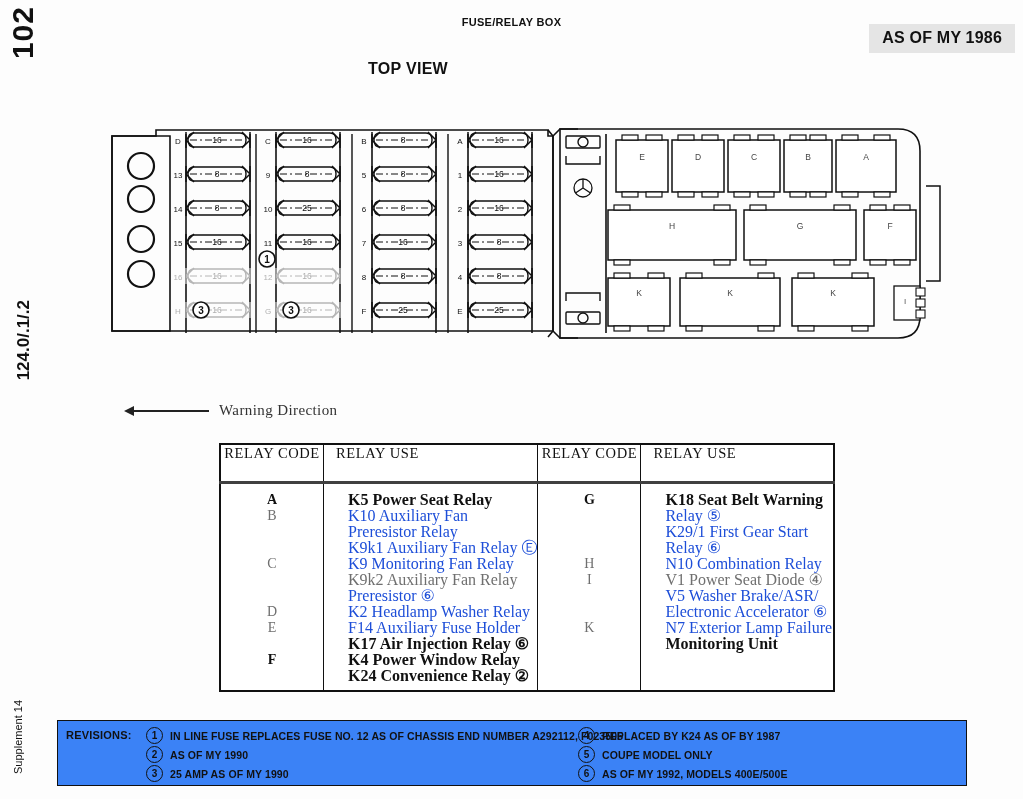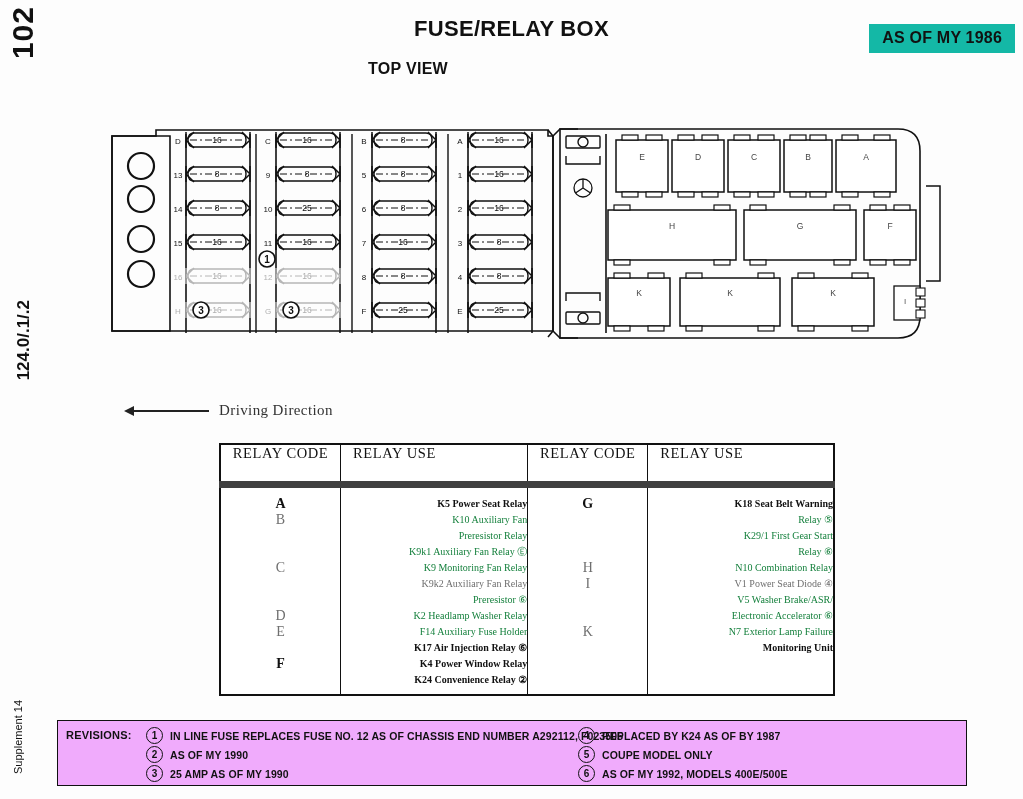--- a/index.html
+++ b/index.html
@@ -27,29 +27,29 @@
     writing-mode:vertical-rl;transform:rotate(180deg);
     letter-spacing:0px;
   }
   #supplement{
     position:absolute;left:12px;top:700px;
     font-size:11px;
     writing-mode:vertical-rl;transform:rotate(180deg);
   }
   #title-main{
     position:absolute;left:0;top:16px;width:1023px;text-align:center;
-    font-size:22px;font-weight:bold;letter-spacing:.3px;
+    font-size:11px;font-weight:bold;letter-spacing:.3px;
   }
   #title-sub{
     position:absolute;left:0;top:60px;width:816px;text-align:center;
     font-size:16px;font-weight:bold;letter-spacing:.3px;
   }
   #as-of-badge{
     position:absolute;right:8px;top:24px;
-    background:#14b8a6;color:#111;
+    background:#e5e5e5;color:#111;
     font-size:16px;font-weight:bold;
     padding:5px 13px 6px 13px;letter-spacing:.2px;
   }
 
   
   #diagram{position:absolute;left:108px;top:126px;width:850px;height:215px;}
   #diagram svg{display:block;}
 
   
   #driving{
@@ -77,42 +77,42 @@
     background:#fff;
   }
   #relay-table td,#relay-table th{
     border:1px solid #111;
     font-family:"Liberation Serif",serif;
     vertical-align:top;
     padding:0;
   }
   #relay-table thead th{
     height:36px;font-size:14.5px;font-weight:normal;letter-spacing:.6px;
-    border-bottom:7px solid #404040;
+    border-bottom:3px solid #404040;
   }
   .col-code{width:128px;text-align:center;}
   .col-use{width:180px;text-align:left;padding-left:12px !important;}
   #relay-table tbody td{height:198px;padding-top:8px;}
   .code-list,.use-list{list-style:none;margin:0;padding:0;}
   .code-list li{
     text-align:center;font-size:14px;height:16px;line-height:16px;
   }
   .use-list li{
-    text-align:right;font-size:10px;height:16px;line-height:16px;
+    text-align:left;font-size:16px;height:16px;line-height:16px;
     padding-left:12px;white-space:nowrap;
   }
   .dark{color:#111;font-weight:bold;}
-  .faded{color:#15803d;}
+  .faded{color:#1d4ed8;}
   .mid{color:#6f6f6f;}
   .spacer{height:16px;}
 
   
   #revisions{
     position:absolute;left:57px;top:720px;width:908px;height:64px;
-    border:1.5px solid #111;background:#f0abfc;
+    border:1.5px solid #111;background:#3b82f6;
   }
   #rev-title{
     position:absolute;left:8px;top:8px;
     font-size:11px;font-weight:bold;letter-spacing:.2px;
   }
   .rev-col{position:absolute;top:6px;}
   #rev-col-left{left:88px;}
   #rev-col-right{left:520px;}
   .rev-item{
     display:flex;align-items:center;gap:7px;height:17px;margin-bottom:2px;
@@ -431,21 +431,21 @@
           <text x="391" y="187" font-size="8.5" text-anchor="middle" fill="#111" class="fz">25</text>
         </g>
     </svg>
   </div>
 
   <div id="driving">
     <span class="arrow">
       <span class="shaft"></span>
         <span class="head"></span>
     </span>
-    <span class="label">Driving Direction</span>
+    <span class="label">Warning Direction</span>
   </div>
 
   <table id="relay-table">
     <thead>
       <tr>
         <th class="col-code">RELAY CODE</th>
         <th class="col-use">RELAY USE</th>
         <th class="col-code">RELAY CODE</th>
         <th class="col-use">RELAY USE</th>
       </tr>

